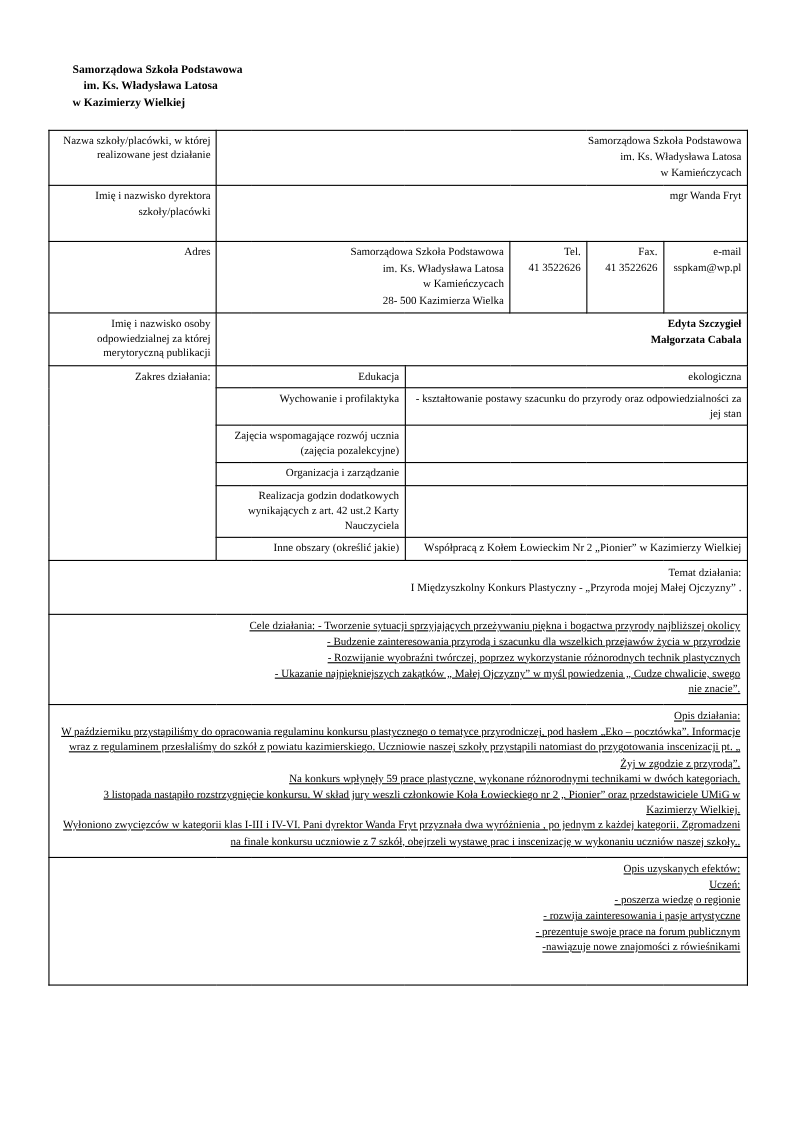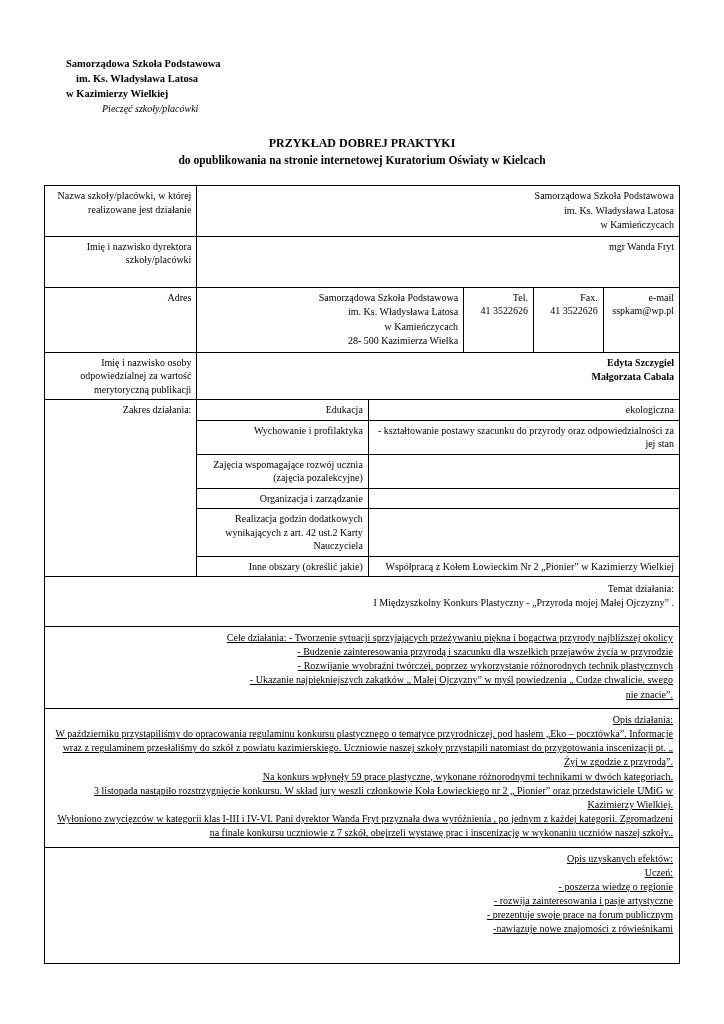--- a/index.html
+++ b/index.html
@@ -71,27 +71,22 @@
 </style>
 </head>
 <body>
 
 <div class="page">
 
   <div class="letterhead">
     <div class="l1">Samorządowa Szkoła Podstawowa</div>
     <div class="l2">im. Ks. Władysława Latosa</div>
     <div class="l3">w Kazimierzy Wielkiej</div>
-    <div class="stamp">Pieczęć szkoły/placówki</div>
   </div>
 
-  <div class="doc-title">
-    <div>PRZYKŁAD DOBREJ PRAKTYKI</div>
-    <div class="sub">do opublikowania na stronie internetowej Kuratorium Oświaty w Kielcach</div>
-  </div>
 
   <table class="main">
     <colgroup>
       <col style="width:24.0%">
       <col style="width:5.0%">
       <col style="width:22.0%">
       <col style="width:15.0%">
       <col style="width:11.0%">
       <col style="width:11.0%">
       <col style="width:12.0%">
@@ -128,21 +123,21 @@
         <div>Fax.</div>
         <div class="nowrap">41 3522626</div>
       </td>
       <td>
         <div>e-mail</div>
         <div class="nowrap">sspkam@wp.pl</div>
       </td>
     </tr>
 
     <tr>
-      <td>Imię i nazwisko osoby odpowiedzialnej za wartość merytoryczną publikacji</td>
+      <td>Imię i nazwisko osoby odpowiedzialnej za której merytoryczną publikacji</td>
       <td colspan="6" class="cell-lines">
         <div class="bold">Edyta Szczygieł</div>
         <div class="bold">Małgorzata Cabala</div>
       </td>
     </tr>
 
     <tr>
       <td rowspan="6" class="pad-mid">Zakres działania:</td>
       <td colspan="2">Edukacja</td>
       <td colspan="4">ekologiczna</td>

